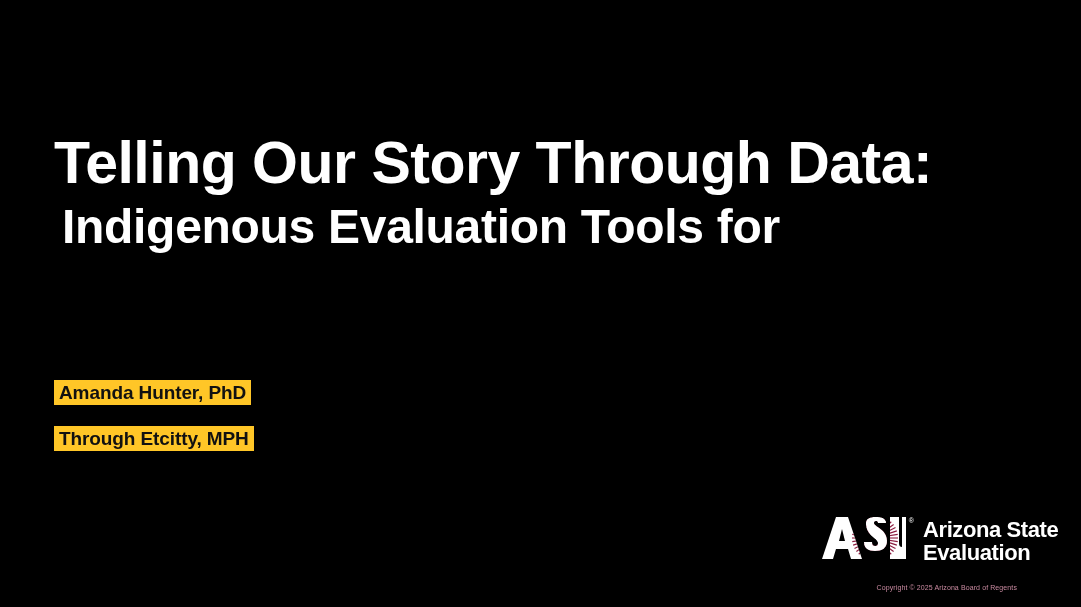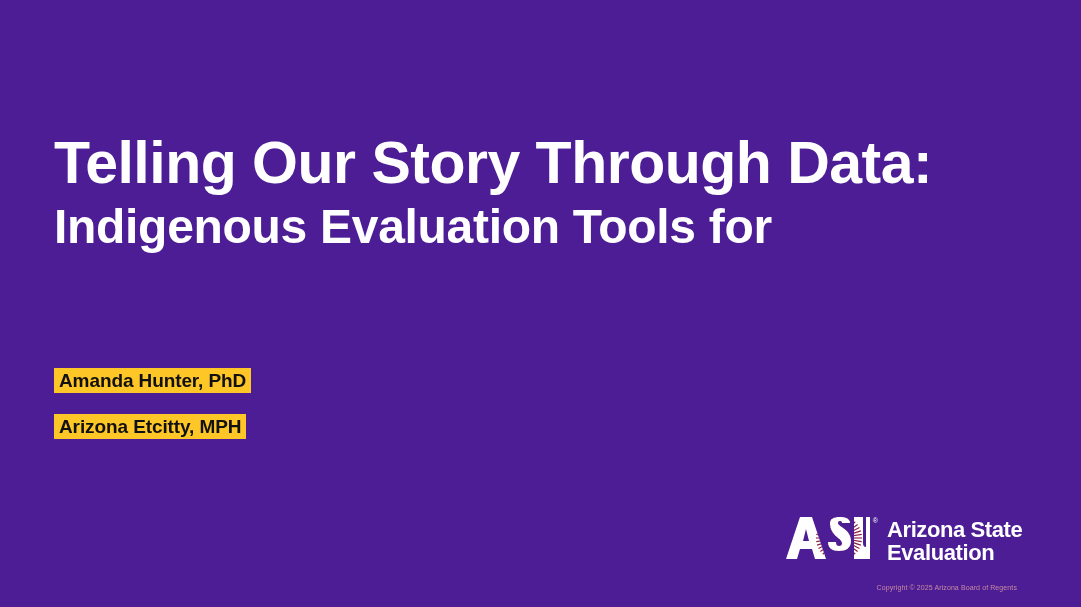--- a/index.html
+++ b/index.html
@@ -11,21 +11,21 @@
     height: 607px;
     overflow: hidden;
     font-family: "Liberation Sans", sans-serif;
     background: #8C1D40;
   }
 
   .slide {
     position: relative;
     width: 1081px;
     height: 607px;
-    background: #4c1d95;
+    background: #000000;
     box-sizing: border-box;
   }
 
   
   .title-block {
     position: absolute;
     left: 54px;
     top: 128px;
     width: 930px;
   }
@@ -38,27 +38,28 @@
     white-space: nowrap;
   }
   .title-line-2,
   .title-line-3 {
     font-size: 48px;
     line-height: 58px;
     font-weight: bold;
     color: #FFFFFF;
     letter-spacing: -0.3px;
     white-space: nowrap;
+    margin-left: 8px;
   }
 
   
   .authors {
     position: absolute;
     left: 54px;
-    top: 368px;
+    top: 380px;
   }
   .author-line {
     display: block;
     margin-bottom: 21px;
   }
   .author-line:last-child {
     margin-bottom: 0;
   }
   .author-name {
     display: inline-block;
@@ -67,21 +68,21 @@
     font-size: 19px;
     font-weight: bold;
     line-height: 25px;
     padding: 0 5px;
     letter-spacing: -0.1px;
   }
 
   
   .logo-lockup {
     position: absolute;
-    left: 786px;
+    left: 822px;
     top: 517px;
     display: flex;
     align-items: flex-start;
   }
   .asu-mark {
     position: relative;
     width: 84px;
     height: 42px;
     flex: none;
   }
@@ -132,21 +133,21 @@
   <div class="title-block">
     <div class="title-line-1">Telling Our Story Through Data:</div>
     <div class="title-line-2">Indigenous Evaluation Tools for</div>
   </div>
 
   <div class="authors">
     <div class="author-line">
       <span class="author-name">Amanda Hunter, PhD</span>
     </div>
     <div class="author-line">
-      <span class="author-name">Arizona Etcitty, MPH</span>
+      <span class="author-name">Through Etcitty, MPH</span>
     </div>
   </div>
 
   <div class="logo-lockup">
     <div class="asu-mark">
       <svg width="84" height="42" viewBox="0 0 84 42" aria-hidden="true">
         <defs>
           <clipPath id="letterclip">
             <path d="M0 42 L14 0 L26 0 L40 42 L29 42 L26 32 L14 32 L11 42 Z
                      M17 24 L23 24 L20 12 Z"></path>

